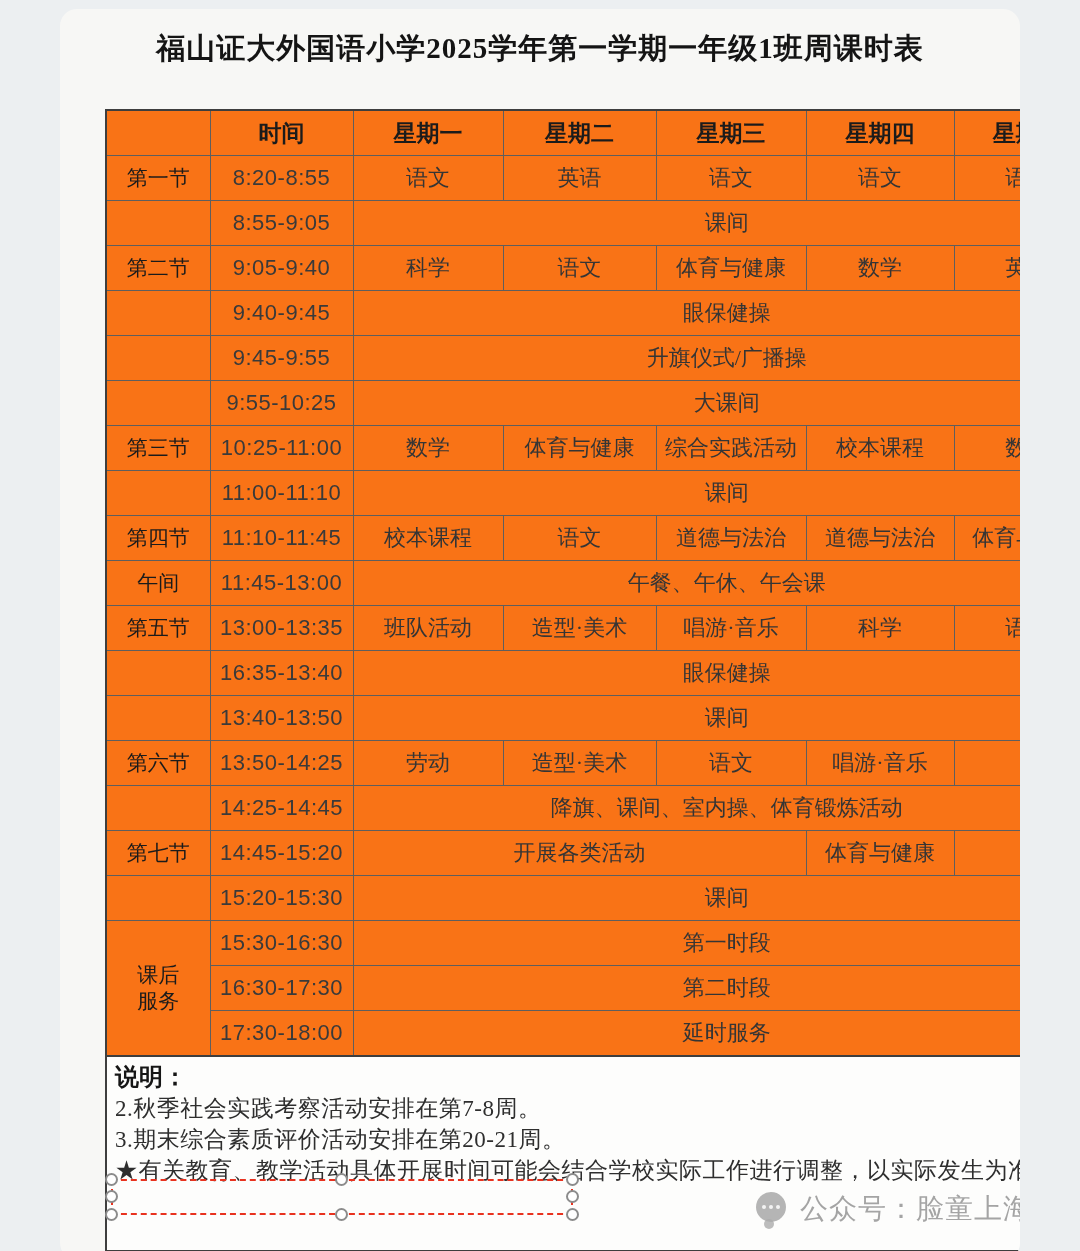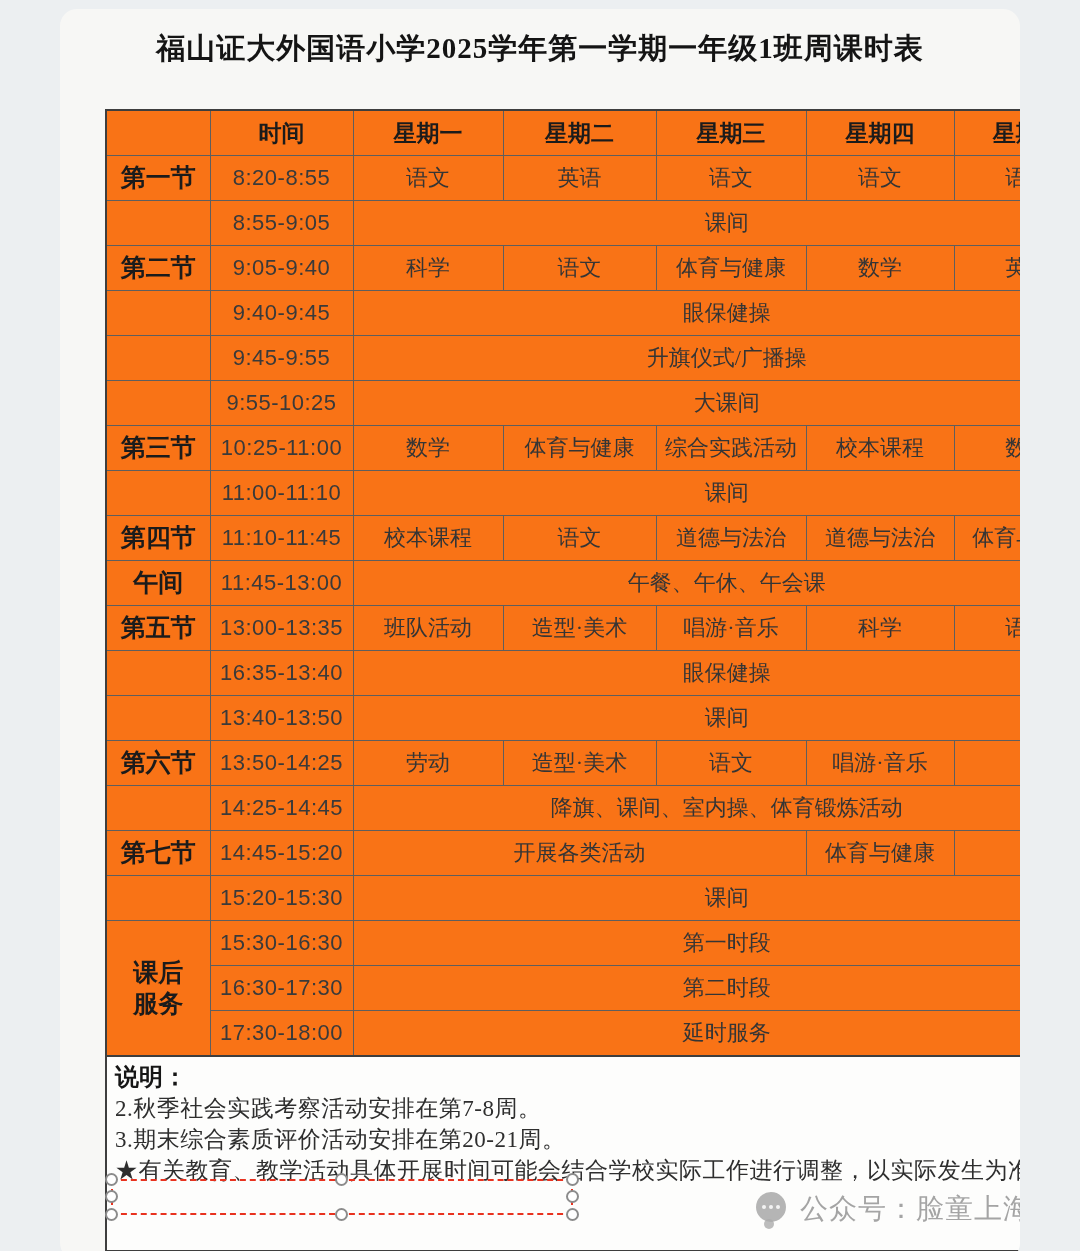--- a/index.html
+++ b/index.html
@@ -39,21 +39,21 @@
     vertical-align:middle;
     font-size:22px;
     color:#353535;
     padding:0 2px;
     overflow:hidden;
   }
   table.timetable thead td{
     font-weight:bold;color:#1b1b1b;font-size:23px;
   }
   table.timetable td.sec{
-    font-weight:bold;color:#1b1b1b;font-size:25px;
+    font-weight:normal;color:#1b1b1b;font-size:21px;
     white-space:pre-line;line-height:1.25;
   }
   table.timetable td.time{
     font-size:22px;letter-spacing:.5px;color:#3a3a3a;
     font-family:Liberation Sans, sans-serif;
   }
   .notes{
     position:relative;
     box-sizing:border-box;
     border:2px solid #3e3e3e;border-top:none;

